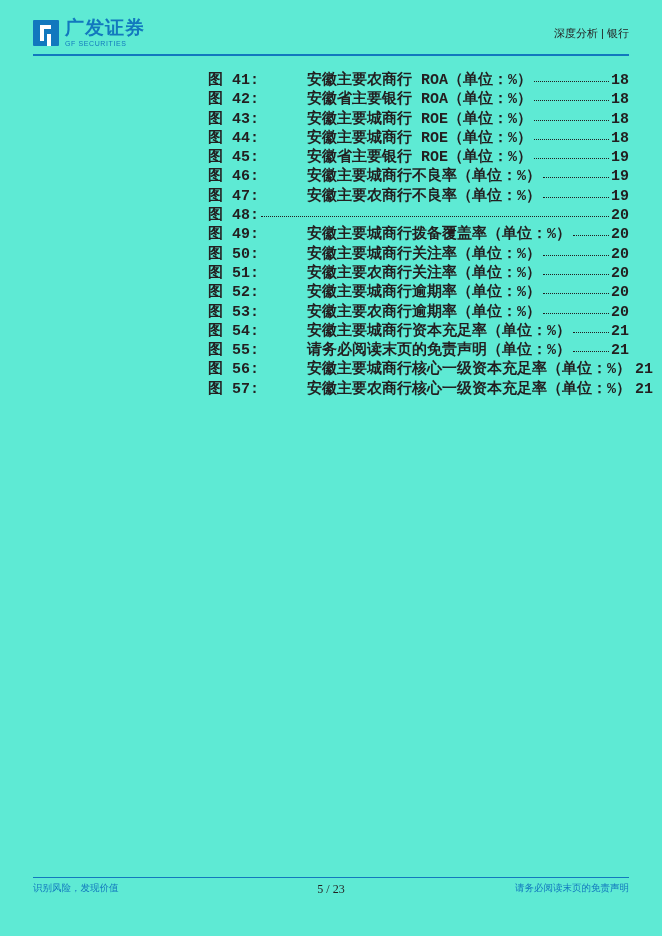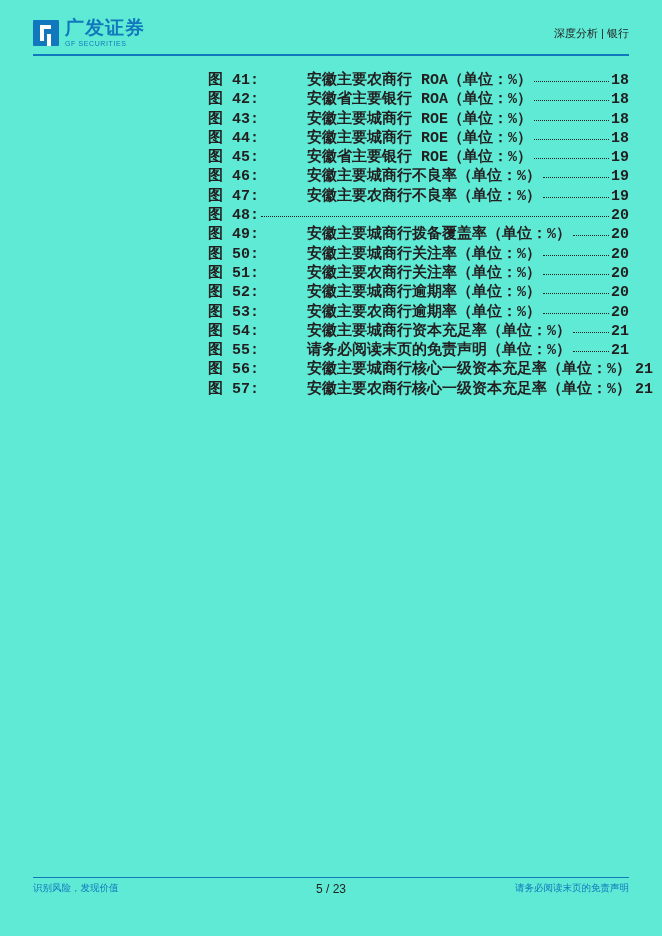--- a/index.html
+++ b/index.html
@@ -143,21 +143,21 @@
     bottom: 58px;
     height: 1px;
     background: #1278be;
   }
   .footer {
     position: absolute;
     left: 33px;
     right: 33px;
     bottom: 36px;
     height: 18px;
-    font-family: Liberation Sans, sans-serif;
+    font-family: Liberation Serif, serif;
     font-size: 9.5px;
     color: #1278be;
   }
   .footer-left {
     position: absolute;
     left: 0; top: 0;
   }
   .footer-center {
     position: absolute;
     left: 50%;

